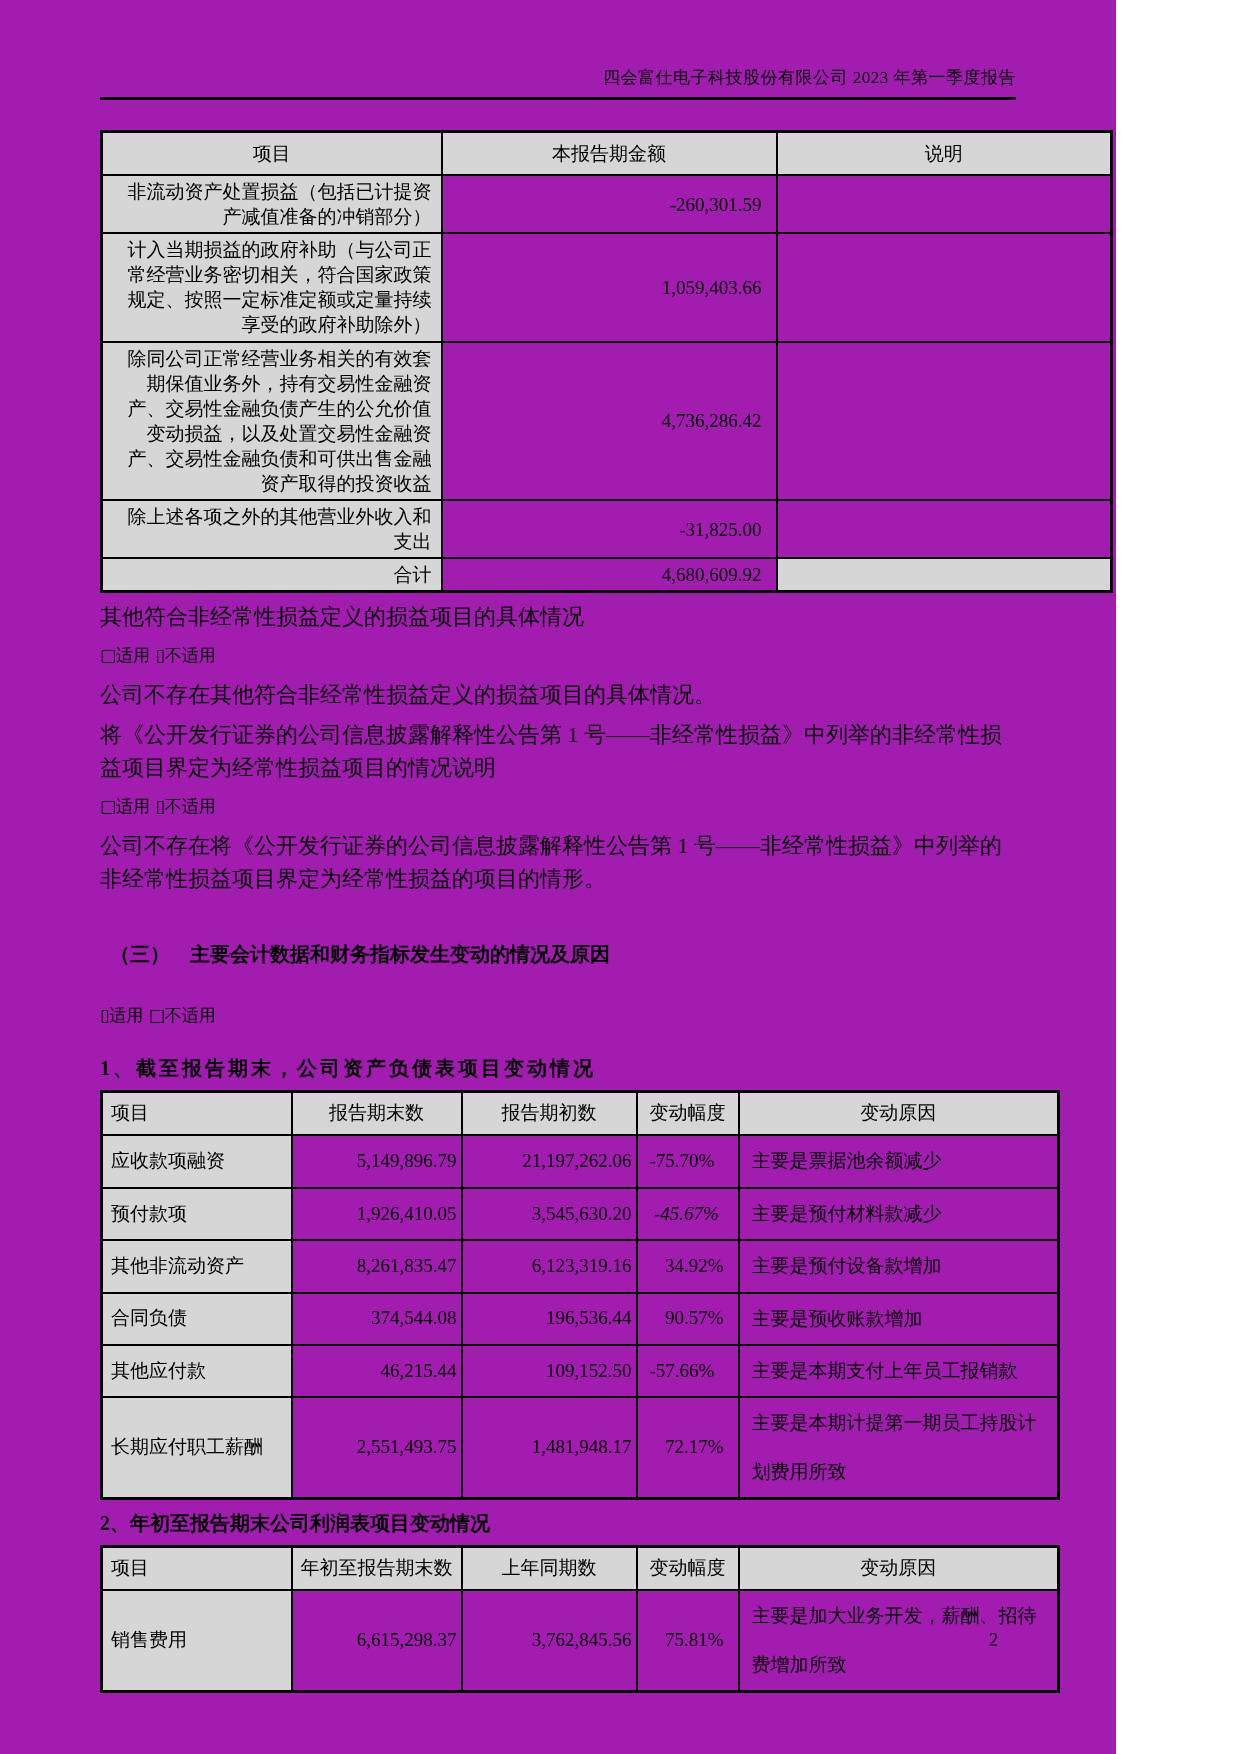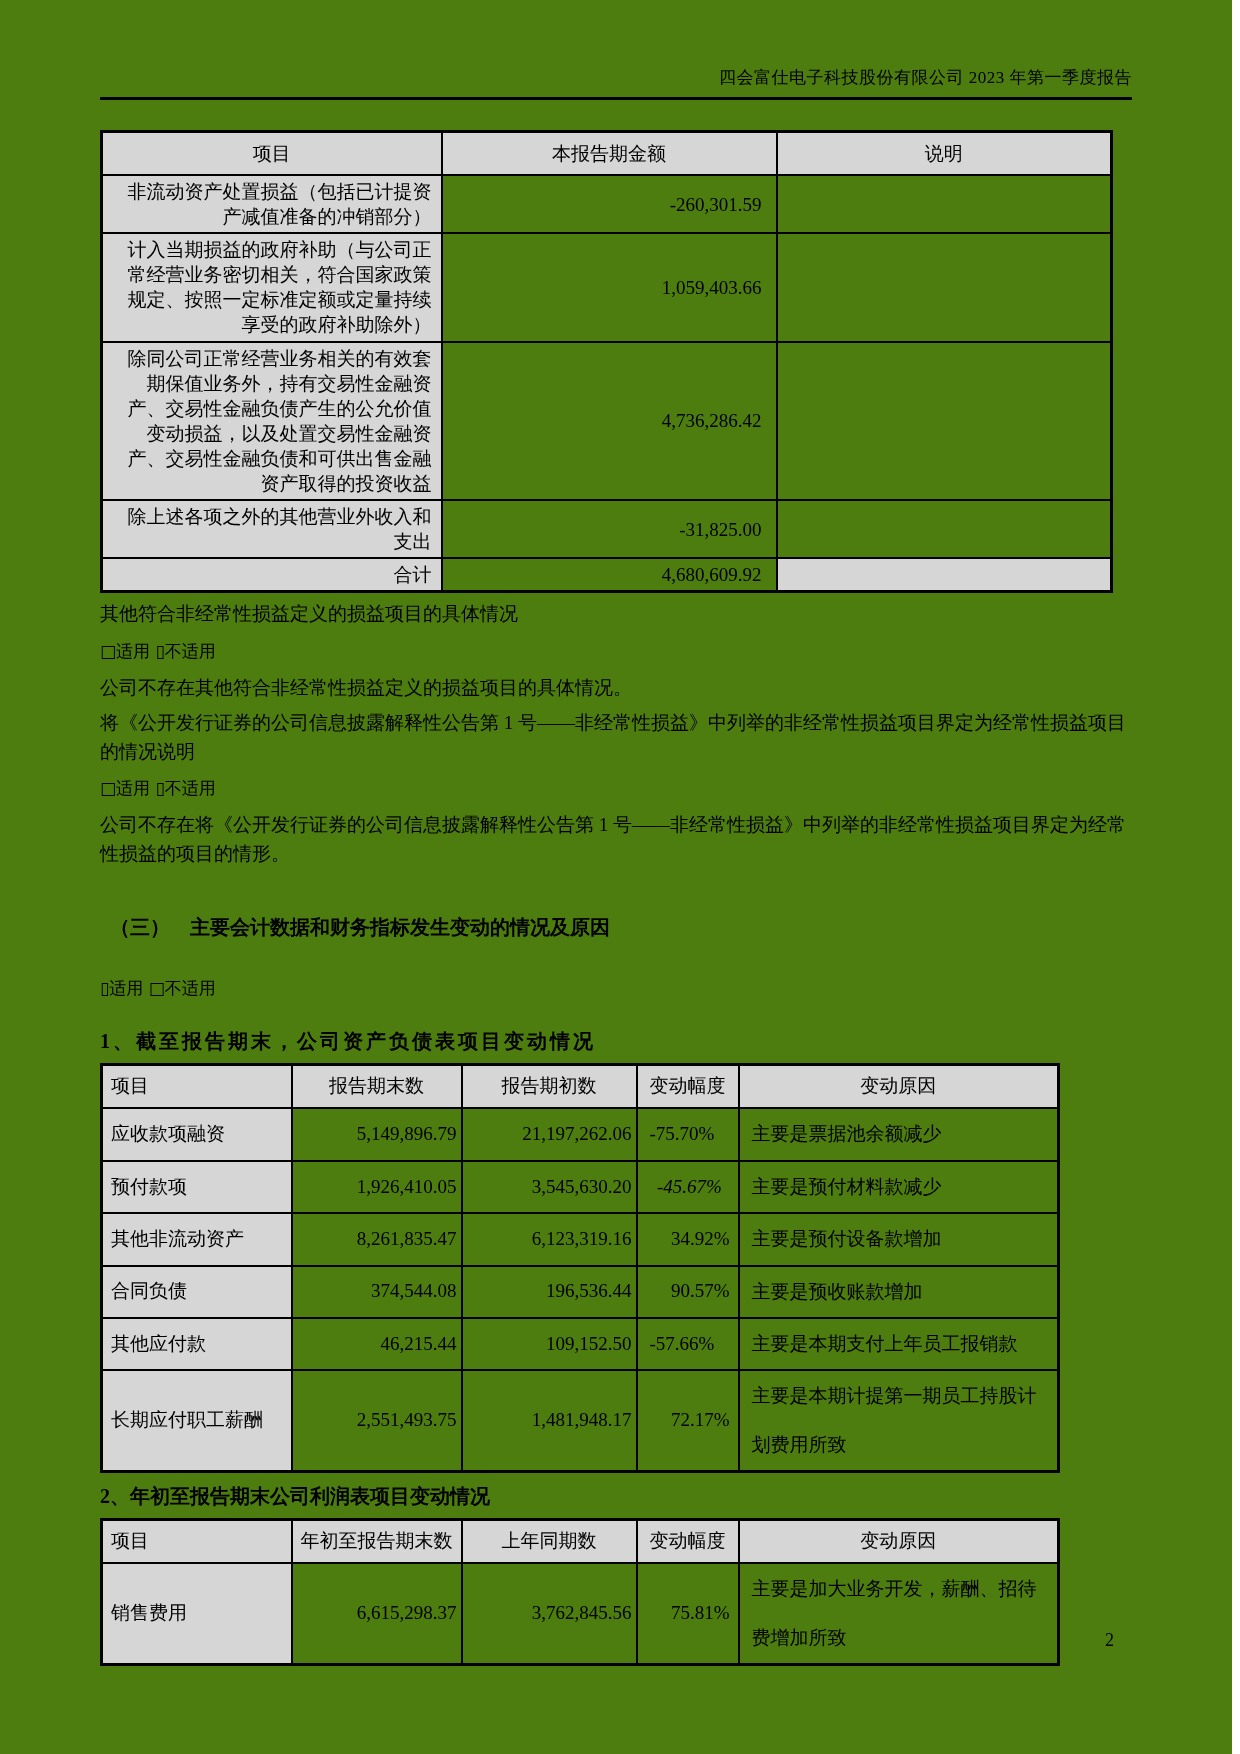--- a/index.html
+++ b/index.html
@@ -1,46 +1,46 @@
 <!DOCTYPE html>
 <html><head>
 <meta charset="utf-8">
 <style>
   html,body{margin:0;padding:0;background:#ffffff;}
   .page{
-    width:1232px;height:1754px;position:relative;overflow:hidden;
-    background:#4d7c0f;color:#000;
+    width:1116px;height:1754px;position:relative;overflow:hidden;
+    background:#a21caf;color:#000;
     font-family:"Liberation Serif","DejaVu Serif",serif;
   }
   .doc-header{padding-top:66px;margin:0 100px;text-align:right;font-size:17px;letter-spacing:.5px;}
   .rule{margin:8px 100px 0 100px;border-bottom:3px solid #000;}
   .content{margin:0 100px;}
   table{border-collapse:collapse;table-layout:fixed;}
   .gray{background:#d6d6d6;}
   
   .t-top{width:1010px;margin-top:30px;border:3px solid #000;font-size:19px;}
   .t-top th,.t-top td{border:2px solid #000;padding:3px 9px;line-height:1.32;word-break:break-all;}
   .t-top th{background:#d6d6d6;font-weight:normal;text-align:center;padding:8px 6px;}
   .t-top td.item{background:#d6d6d6;text-align:right;vertical-align:middle;}
   .t-top td.amt{text-align:right;padding-right:14px;vertical-align:middle;}
   
-  .para{font-size:19px;line-height:1.5;margin:7px 0;}
+  .para{font-size:22px;line-height:1.5;margin:7px 0;}
   .check{font-size:19px;margin:11px 0;}
   .box{font-family:"DejaVu Sans",sans-serif;font-size:17px;}
   .sec-head{font-size:20px;font-weight:bold;margin:46px 0 0 10px;}
   .tbl-title{font-size:20px;font-weight:bold;margin:28px 0 8px 0;}
   .ls{letter-spacing:3px;}
   
   .t-chg{width:957px;border:3px solid #000;font-size:19px;}
   .t-chg th,.t-chg td{border:2px solid #000;padding:1px 4px;word-break:break-all;}
   .t-chg th{background:#d6d6d6;font-weight:normal;text-align:center;line-height:2.05;}
   .t-chg td{line-height:2.35;vertical-align:middle;}
   .t-chg td.item{background:#d6d6d6;padding-left:8px;text-align:left;}
   .t-chg td.num{text-align:right;padding-right:4px;}
-  .t-chg td.pct{padding-left:12px;padding-right:8px;margin-left:12px;}
+  .t-chg td.pct{padding-left:12px;padding-right:14px;margin-left:12px;}
   .t-chg td.reason{padding-left:12px;text-align:left;line-height:2.55;}
   .page-num{position:absolute;top:1630px;right:118px;font-size:18px;}
 </style>
 </head>
 <body>
 
 <div class="page">
 
   <div class="doc-header">
     <span>四会富仕电子科技股份有限公司 2023 年第一季度报告</span>

